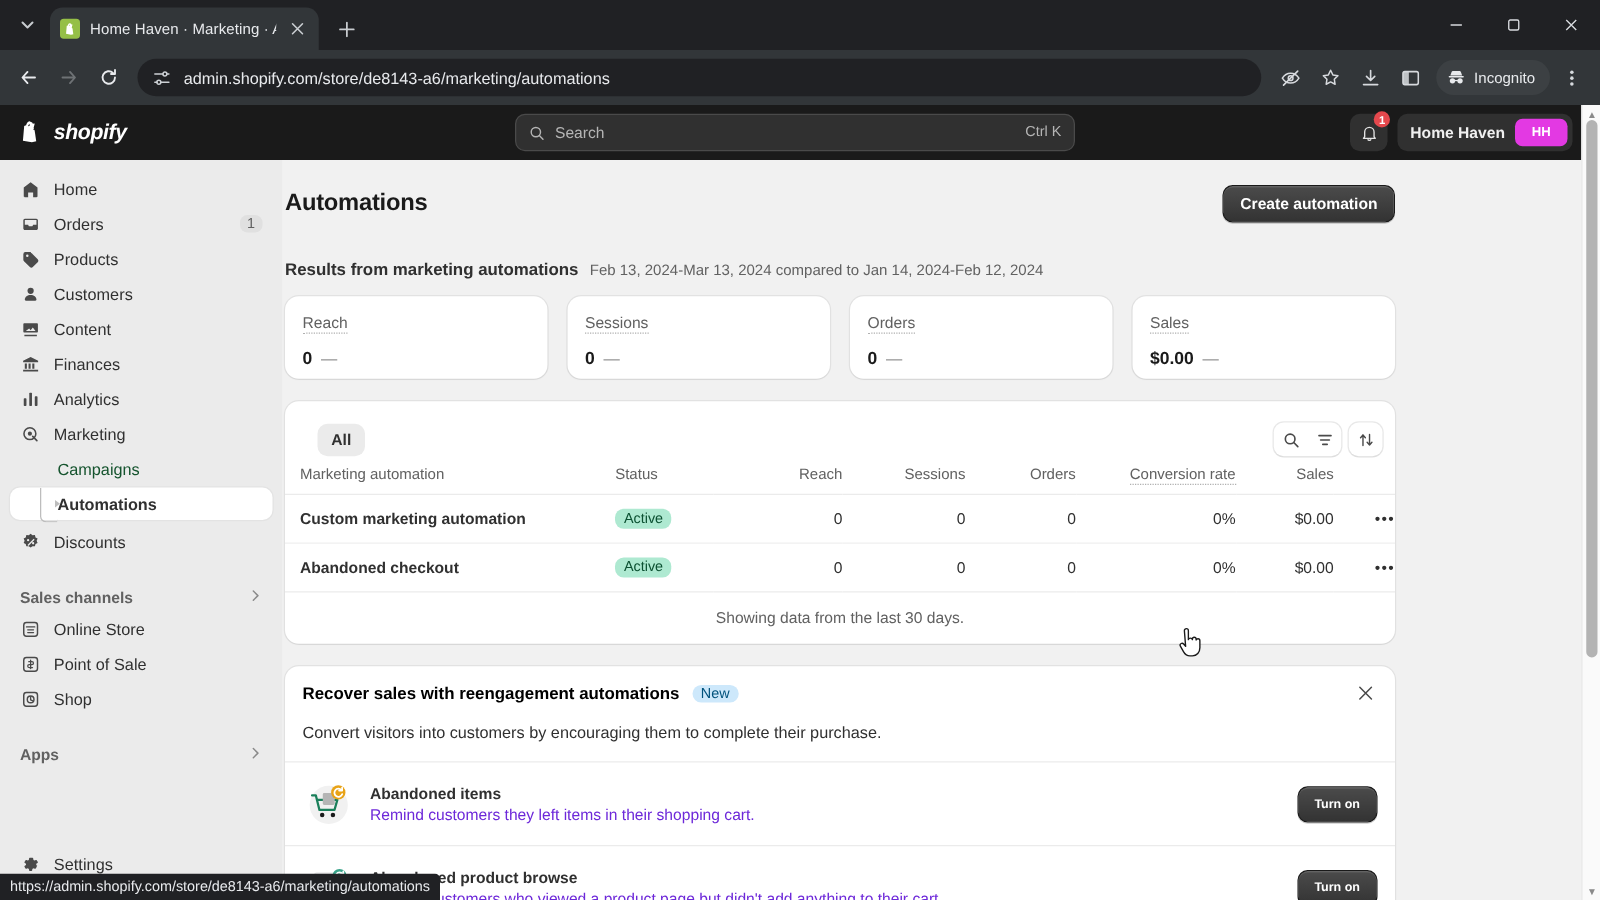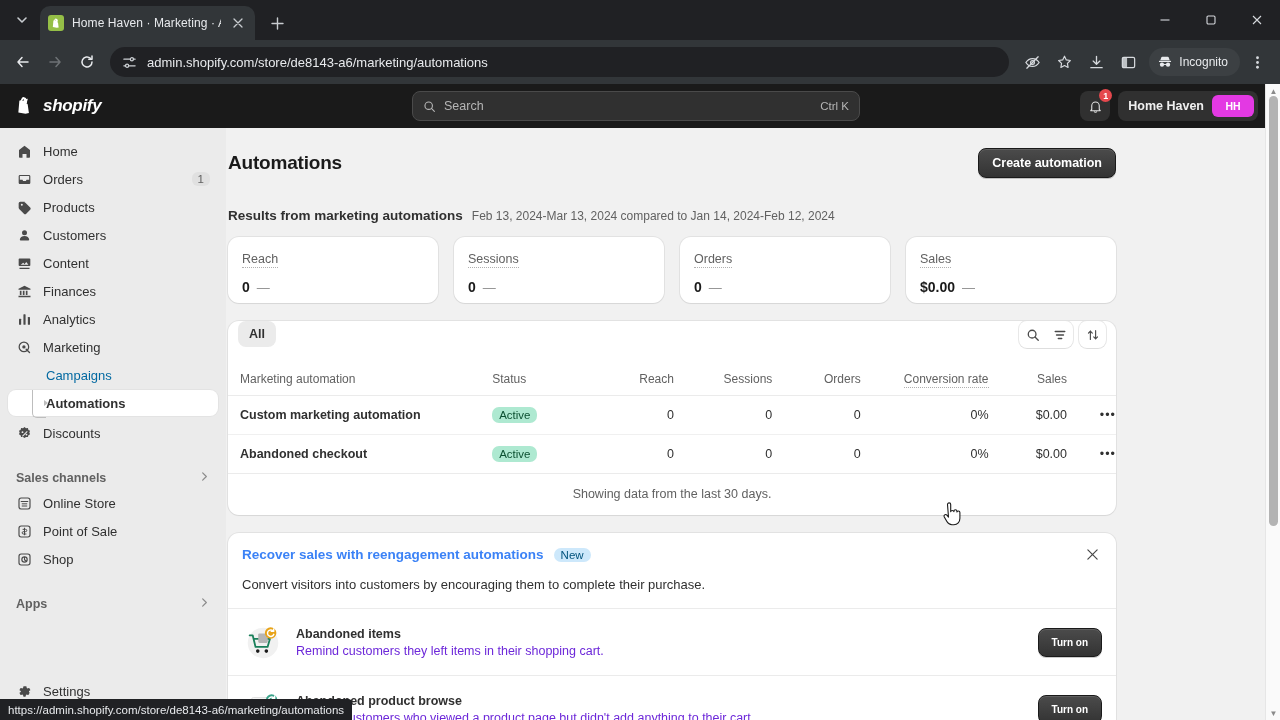--- a/index.html
+++ b/index.html
@@ -112,21 +112,21 @@
     height: 26px; display:flex; align-items:center; gap:10px; padding: 0 8px; border-radius:8px;
     font-size:13px; color:#303030; margin-bottom:2px; position:relative;
   }
   .nav-item .ico { width:17px; height:17px; flex:0 0 17px; display:flex;align-items:center;justify-content:center;color:#4a4a4a;}
   .nav-item .lbl { flex:1 1 auto; letter-spacing:.05px;}
   .nav-item .cnt {
     font-size:11.5px; color:#616161; background:#e0e0e0; border-radius:6px; padding: 1px 6px; min-width:18px; text-align:center;
   }
   .nav-sub {
     height: 26px; display:flex; align-items:center; padding-left: 38px; border-radius:8px;
-    font-size:13px; color:#0369a1; margin-bottom:2px; position:relative;
+    font-size:13px; color:#14532d; margin-bottom:2px; position:relative;
   }
   .nav-sub.active { background:#ffffff; color:#303030; font-weight:700; box-shadow: 0 0 0 1px rgba(0,0,0,.03);}
   .subline {
     position:absolute; left: 24px; top: 0; width: 14px; height: 28px;
     border-left:1px solid #bdbdbd; border-bottom:1px solid #bdbdbd; border-bottom-left-radius:5px;
   }
   .sub-arrow { position:absolute; left:36px; top:10px; width:0;height:0;
     border-left:4px solid #bdbdbd; border-top:3px solid transparent; border-bottom:3px solid transparent;}
   .nav-group {
     display:flex;align-items:center;justify-content:space-between; padding: 0 8px; height:24px;
@@ -162,21 +162,21 @@
   }
   .metric-value { margin-top: 11px; display:flex; align-items:center; gap:7px;}
   .metric-value .v { font-size:14px; font-weight:700; color:#1a1a1a;}
   .metric-value .d { font-size:13px; color:#8a8a8a;}
 
   .card {
     background:#fff; border-radius:11px; margin-top: 18px;
     box-shadow: 0 0 0 1px rgba(0,0,0,.06), 0 1px 1px rgba(0,0,0,.05);
     overflow: hidden;
   }
-  .card-toolbar { height: 44px; display:flex; align-items:flex-start; justify-content:space-between; padding: 0 10px 0 10px;}
+  .card-toolbar { height: 44px; display:flex; align-items:flex-end; justify-content:space-between; padding: 0 10px 0 10px; margin-left: 16px;}
   .tab-chip {
     height: 26px; padding: 0 11px; border-radius:8px; background:#ebebeb; color:#303030;
     font-size:12.5px; font-weight:600; display:flex;align-items:center;
   }
   .toolbar-btns { display:flex; align-items:center; gap:6px;}
   .tb-grp {
     height:27px; border-radius:8px; background:#fff; box-shadow: 0 0 0 1px rgba(0,0,0,.09), 0 1px 0 rgba(0,0,0,.04);
     display:flex; align-items:center;
   }
   .tb-grp > div { width: 27px; height:27px; display:flex;align-items:center;justify-content:center; color:#4a4a4a;}
@@ -195,21 +195,21 @@
   .badge-active {
     display:inline-block; background:#aee9d1; color:#0c5132; font-size:11.5px; font-weight:500;
     padding: 2px 7px; border-radius:7px;
   }
   .dotted { border-bottom: 1px dotted #b0b0b0; padding-bottom:1px;}
   .kebab { color:#616161; letter-spacing:1px; font-size:14px; padding-right: 10px;}
   .table-footer { text-align:center; font-size:12.5px; color:#616161; padding: 13px 0 14px 0;}
 
   .banner-head { display:flex; align-items:flex-start; justify-content:space-between; padding: 14px 14px 0 14px;}
   .banner-title-row { display:flex; align-items:center; gap:10px;}
-  .banner-title { font-size:13.5px; font-weight:700; color:#3b82f6;}
+  .banner-title { font-size:13.5px; font-weight:700; color:#000000;}
   .badge-new { background:#cde8fb; color:#00527c; font-size:11.5px; padding:1px 7px; border-radius:7px;}
   .banner-x { color:#4a4a4a; font-size:15px; line-height:1; padding:1px 3px;}
   .banner-sub { font-size:13px; color:#303030; padding: 13px 14px 16px 14px;}
   .rec-row {
     display:flex; align-items:center; gap:12px; padding: 12px 14px; border-top: 1px solid #ebebeb;
   }
   .rec-icon { width:42px;height:42px;flex:0 0 42px; position:relative;}
   .rec-text { flex:1 1 auto;}
   .rec-title { font-size:12.5px; font-weight:700; color:#303030;}
   .rec-desc { font-size:12.5px; color:#6d28d9; margin-top:3px;}

